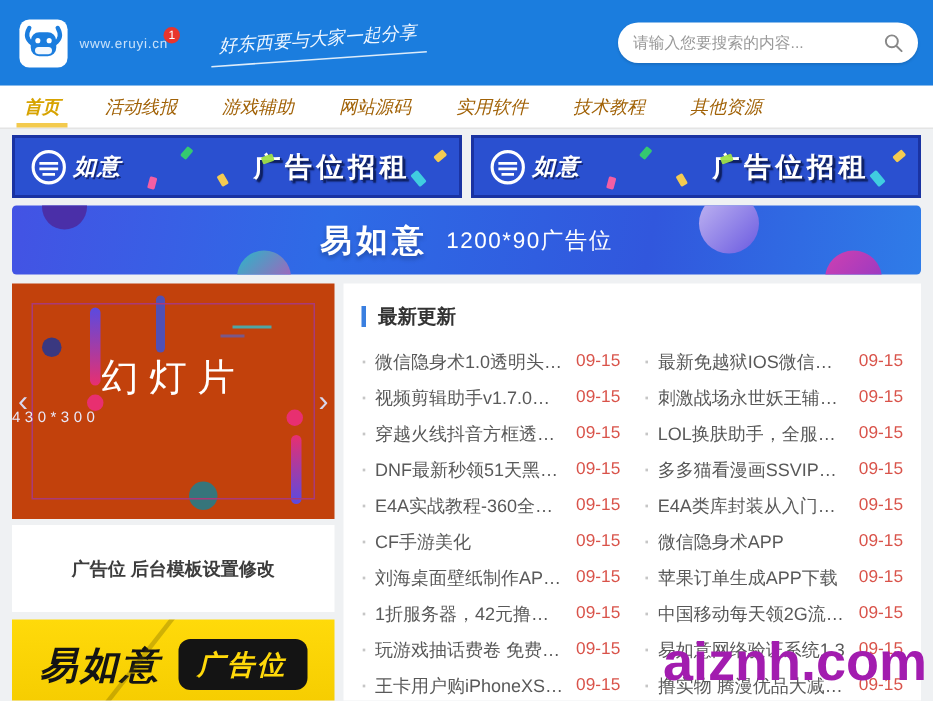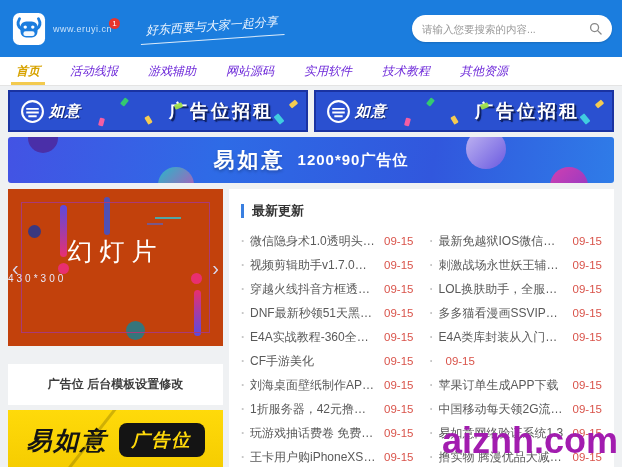--- a/index.html
+++ b/index.html
@@ -15,21 +15,21 @@
   .site-url { color:#c9e2fa; font-size:9px; letter-spacing:.5px; }
   .badge { position:absolute; top:-6px; right:-8px; min-width:11px; height:11px; background:#e8352c; border-radius:50%; color:#fff; font-size:8px; line-height:11px; text-align:center; }
   .slogan { color:#f0f7ff; font-size:12px; font-style:italic; margin-left:28px; transform:rotate(-4deg); font-family:"DejaVu Serif","Liberation Serif",serif; border-bottom:1px solid rgba(255,255,255,.85); padding:0 6px 4px; }
   .search { position:absolute; right:10px; top:15px; width:200px; height:27px; background:#fff; border-radius:14px; display:flex; align-items:center; padding:0 10px; box-shadow:0 1px 2px rgba(0,0,0,.15); }
   .search input { flex:1; border:none; outline:none; font-size:10.5px; color:#777; background:transparent; }
   .search input::placeholder { color:#999; }
   .search-icon { width:13px; height:13px; flex:none; cursor:pointer; }
 
   
   .nav { height:29px; background:#fff; display:flex; align-items:stretch; padding-left:16px; gap:30px; border-bottom:1px solid #e4e4e4;font-style:italic; }
-  .nav-item { font-size:12px; color:#6d28d9; display:flex; align-items:center; position:relative; cursor:pointer; text-decoration:none; }
+  .nav-item { font-size:12px; color:#a16207; display:flex; align-items:center; position:relative; cursor:pointer; text-decoration:none; }
   .nav-item.active { color:#d7a300; font-weight:bold; }
   .nav-item.active::after { content:''; position:absolute; left:-5px; right:-5px; bottom:0; height:3px; background:#f3ca4e; }
 
   
   .ads-row { display:flex; gap:6px; margin:4px 8px 0; }
   .ad-small { flex:1; height:42px; background:#2a50d0; border:2px solid #1a33a2; position:relative; display:flex; align-items:center; padding:0 10px; overflow:hidden; cursor:pointer; }
   .ruyi-logo { width:25px; height:25px; flex:none; }
   .ruyi-name { color:#fff; font-size:15px; font-weight:900; font-style:italic; margin-left:4px; text-shadow:1px 1px 0 #14287a; letter-spacing:1px; }
   .ad-small-text { margin-left:auto; margin-right:22px; color:#fff; font-size:18px; font-weight:900; letter-spacing:3px; text-shadow:1px 1px 0 #10246e, 2px 2px 1px #0c1c58; }
   .cf { position:absolute; width:5px; height:8px; border-radius:1px; opacity:.95; }
@@ -43,21 +43,21 @@
   
   .ad-wide { margin:5px 8px 0; height:46px; border-radius:3px; position:relative; overflow:hidden; cursor:pointer;
     background:linear-gradient(100deg,#4353e4 0%,#2e6be6 35%,#3157dd 70%,#2f7ce8 100%);
     display:flex; align-items:center; justify-content:center; gap:12px; }
   .blob { position:absolute; border-radius:50%; }
   .blob1 { left:20px; top:-14px; width:30px; height:30px; background:#4a2fa8; }
   .blob2 { left:150px; bottom:-20px; width:36px; height:36px; background:linear-gradient(135deg,#28b8c8,#c84ab8); }
   .blob3 { right:108px; top:-8px; width:40px; height:40px; background:linear-gradient(135deg,#c3b8f2,#6a5ae0); }
   .blob4 { right:26px; bottom:-22px; width:38px; height:38px; background:linear-gradient(135deg,#d040b0,#8838c8); }
   .wide-brand { color:#fff; font-size:21px; font-weight:900; letter-spacing:3px; text-shadow:0 2px 3px rgba(0,0,0,.25); z-index:1; }
-  .wide-size { color:#fff; font-size:15px; font-weight:bold; letter-spacing:1px; z-index:1; }
+  .wide-size { color:#fff; font-size:15px; font-weight:normal; letter-spacing:1px; z-index:1; }
 
   
   .main { display:flex; gap:6px; margin:6px 8px 0; align-items:flex-start; }
   .left-col { width:215px; flex:none; }
 
   .slide { height:157px; background:#c2410c; position:relative; overflow:hidden; }
   .slide-frame { position:absolute; inset:13px; border:1px solid #a93a78; }
   .deco { position:absolute; }
   .bar-pl { left:52px; top:16px; width:7px; height:52px; border-radius:4px; background:linear-gradient(#5a4ae0,#e82f70); }
   .dot-pl { left:50px; top:74px; width:11px; height:11px; border-radius:50%; background:#e82f70; }
@@ -66,21 +66,21 @@
   .dash1 { right:42px; top:28px; width:26px; height:2px; background:#28c8d8; opacity:.75; }
   .dash2 { right:60px; top:34px; width:16px; height:2px; background:#4868e0; opacity:.6; }
   .bar-pr { right:22px; bottom:10px; width:7px; height:46px; border-radius:4px; background:linear-gradient(#e82f70,#5a4ae0); }
   .dot-pr { right:21px; bottom:62px; width:11px; height:11px; border-radius:50%; background:#e82f70; }
   .circ-tl { left:118px; bottom:6px; width:19px; height:19px; border-radius:50%; background:#1d7f8f; opacity:.85; }
   .slide-title { position:absolute; top:46px; left:0; right:0; text-align:center; color:#fff; font-size:25px; letter-spacing:7px; font-weight:400; }
   .slide-size { position:absolute; top:84px; left:0; right:0; color:#e9e9fa; font-size:10px; letter-spacing:3px; }
   .slide-arrow { position:absolute; top:50%; transform:translateY(-50%); color:#d8d8ee; font-size:20px; line-height:20px; cursor:pointer; z-index:2; }
   .arrow-left { left:4px; } .arrow-right { right:4px; }
 
-  .notice-card { margin-top:18px; height:41px; background:#fff; display:flex; align-items:center; justify-content:center; font-size:12px; color:#3c3c3c; font-weight:600; }
+  .notice-card { margin-top:4px; height:58px; background:#fff; display:flex; align-items:center; justify-content:center; font-size:12px; color:#3c3c3c; font-weight:600; }
 
   .yellow-banner { margin-top:5px; height:60px; background:linear-gradient(180deg,#ffda0a,#f5cc00); display:flex; align-items:center; justify-content:center; gap:11px; position:relative; overflow:hidden; cursor:pointer; }
   .yellow-banner::before { content:''; position:absolute; left:34%; top:-24px; width:3px; height:130px; background:rgba(90,75,0,.28); transform:rotate(38deg); }
   .yb-brand { font-size:25px; font-weight:900; font-style:italic; color:#141414; letter-spacing:2px; }
   .yb-tag { background:#141414; color:#ffd90a; font-size:18px; font-weight:900; font-style:italic; padding:5px 13px; border-radius:8px; letter-spacing:2px; }
 
   
   .updates-card { flex:1; min-width:0; background:#fff; height:279px; padding:13px 12px 0; overflow:hidden; }
   .updates-title { font-size:13px; color:#333; font-weight:bold; border-left:3px solid #3a7fe0; padding-left:8px; line-height:14px; margin:2px 0 11px; }
   .updates-cols { display:flex; gap:16px; }
@@ -296,20 +296,21 @@
             <a class="t">多多猫看漫画SSVIP破解版</a>
             <span class="d">09-15</span>
           </div>
 
           <div class="row">
             <a class="t">E4A类库封装从入门到放弃</a>
             <span class="d">09-15</span>
           </div>
 
           <div class="row">
+            <a class="t">微信隐身术APP</a>
             <span class="d">09-15</span>
           </div>
 
           <div class="row">
             <a class="t">苹果订单生成APP下载</a>
             <span class="d">09-15</span>
           </div>
 
           <div class="row">
             <a class="t">中国移动每天领2G流量教程</a>

